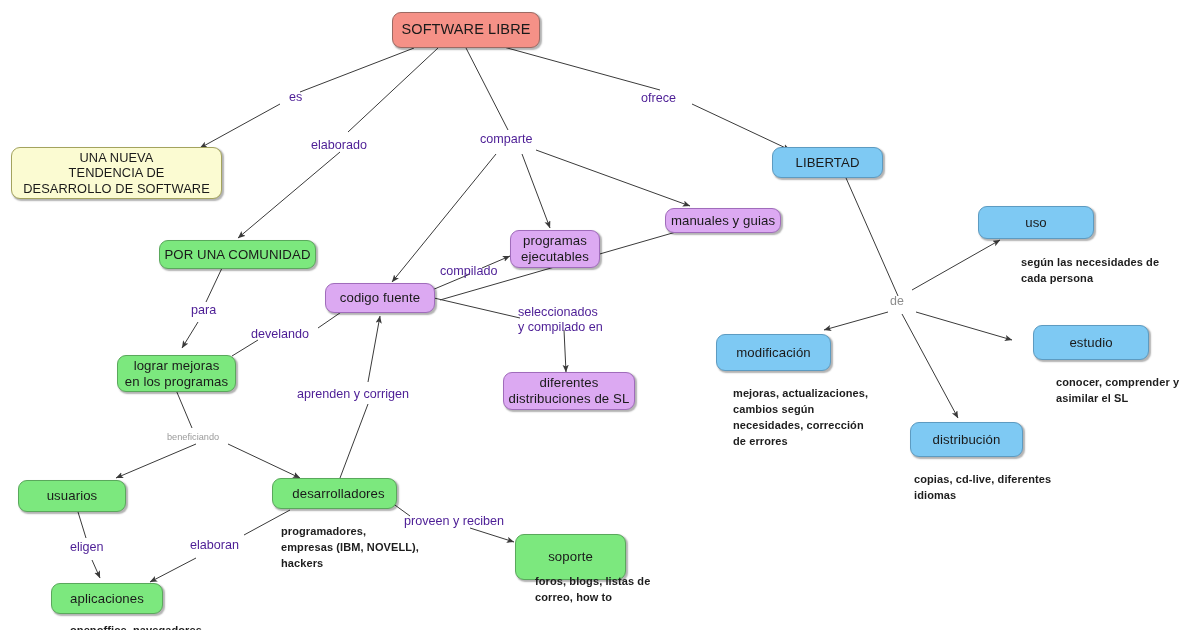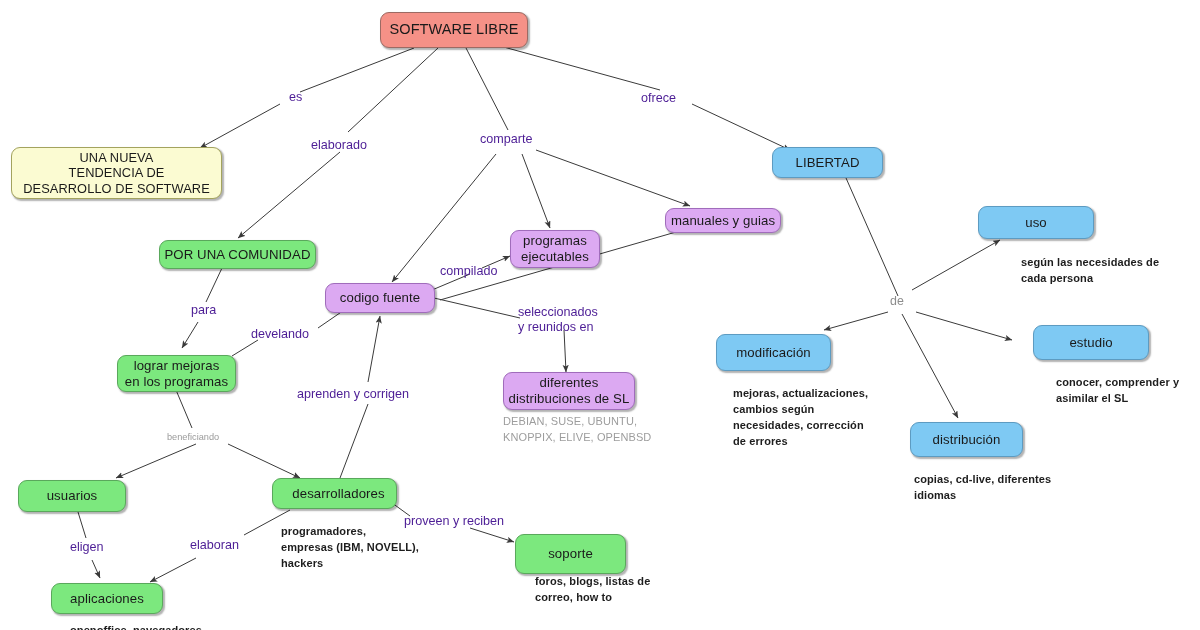--- a/index.html
+++ b/index.html
@@ -122,38 +122,38 @@
       <path d="M676,232 L440,300"></path>
 
       <path d="M846,178 L898,296"></path>
       <path d="M912,290 L1000,240" marker-end="url(#ah)"></path>
       <path d="M916,312 L1012,340" marker-end="url(#ah)"></path>
       <path d="M888,312 L824,330" marker-end="url(#ah)"></path>
       <path d="M902,314 L958,418" marker-end="url(#ah)"></path>
     </g>
   </svg>
 
-  <div class="node n-root" style="left:380px;top:12px;width:148px;height:36px;">SOFTWARE LIBRE</div>
+  <div class="node n-root" style="left:392px;top:12px;width:148px;height:36px;">SOFTWARE LIBRE</div>
 
   <div class="node n-yellow" style="left:11px;top:147px;width:211px;height:52px;">UNA NUEVA
 TENDENCIA DE
 DESARROLLO DE SOFTWARE</div>
 
   <div class="node n-green" style="left:151px;top:240px;width:157px;height:29px;margin-left:8px;">POR UNA COMUNIDAD</div>
 
   <div class="node n-green" style="left:117px;top:355px;width:119px;height:37px;">lograr mejoras
 en los programas</div>
 
   <div class="node n-green" style="left:18px;top:480px;width:108px;height:32px;">usuarios</div>
 
   <div class="node n-green" style="left:51px;top:583px;width:112px;height:31px;">aplicaciones</div>
 
   <div class="node n-green" style="left:272px;top:478px;width:125px;height:31px;padding-left:8px;">desarrolladores</div>
 
-  <div class="node n-green" style="left:515px;top:534px;width:111px;height:40px;">soporte</div>
+  <div class="node n-green" style="left:515px;top:534px;width:111px;height:46px;">soporte</div>
 
   <div class="node n-purple" style="left:325px;top:283px;width:110px;height:30px;">codigo fuente</div>
 
   <div class="node n-purple" style="left:510px;top:230px;width:90px;height:38px;">programas
 ejecutables</div>
 
   <div class="node n-purple" style="left:503px;top:372px;width:132px;height:38px;">diferentes
 distribuciones de SL</div>
 
   <div class="node n-purple" style="left:665px;top:208px;width:116px;height:25px;">manuales y guias</div>
@@ -169,30 +169,28 @@
   <div class="node n-blue" style="left:910px;top:422px;width:113px;height:35px;">distribución</div>
 
   <div class="lbl" style="left:289px;top:90px;">es</div>
   <div class="lbl" style="left:311px;top:138px;">elaborado</div>
   <div class="lbl" style="left:480px;top:132px;">comparte</div>
   <div class="lbl" style="left:641px;top:91px;">ofrece</div>
   <div class="lbl" style="left:191px;top:303px;">para</div>
   <div class="lbl" style="left:251px;top:327px;">develando</div>
   <div class="lbl" style="left:440px;top:264px;">compilado</div>
   <div class="lbl" style="left:518px;top:305px;">seleccionados
-y reunidos en</div>
+y compilado en</div>
   <div class="lbl" style="left:297px;top:387px;">aprenden y corrigen</div>
   <div class="lbl faint" style="left:167px;top:432px;">beneficiando</div>
   <div class="lbl" style="left:70px;top:540px;">eligen</div>
   <div class="lbl" style="left:190px;top:538px;">elaboran</div>
   <div class="lbl" style="left:404px;top:514px;">proveen y reciben</div>
   <div class="lbl faint" style="left:890px;top:294px;font-size:12.4px;color:#8c8c8c;">de</div>
 
-  <div class="note light" style="left:503px;top:414px;">DEBIAN, SUSE, UBUNTU,
-KNOPPIX, ELIVE, OPENBSD</div>
   <div class="note" style="left:281px;top:524px;">programadores,
 empresas (IBM, NOVELL),
 hackers</div>
   <div class="note" style="left:535px;top:574px;">foros, blogs, listas de
 correo, how to</div>
   <div class="note" style="left:70px;top:623px;">openoffice, navegadores</div>
   <div class="note" style="left:1021px;top:255px;">según las necesidades de
 cada persona</div>
   <div class="note" style="left:1056px;top:375px;">conocer, comprender y
 asimilar el SL</div>

